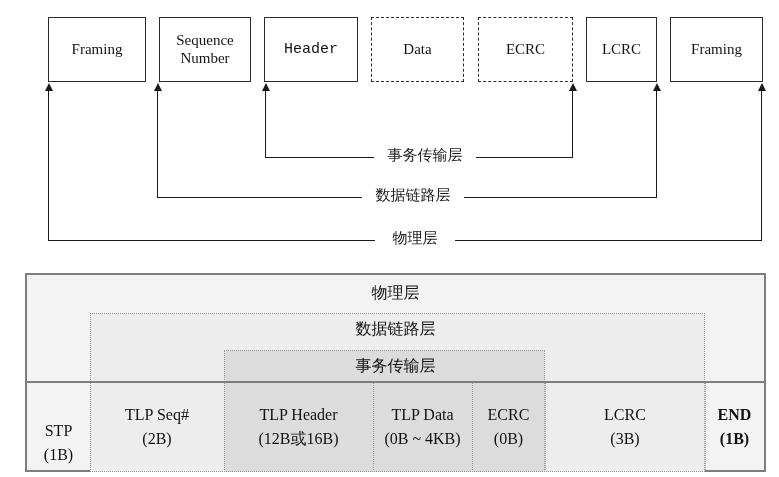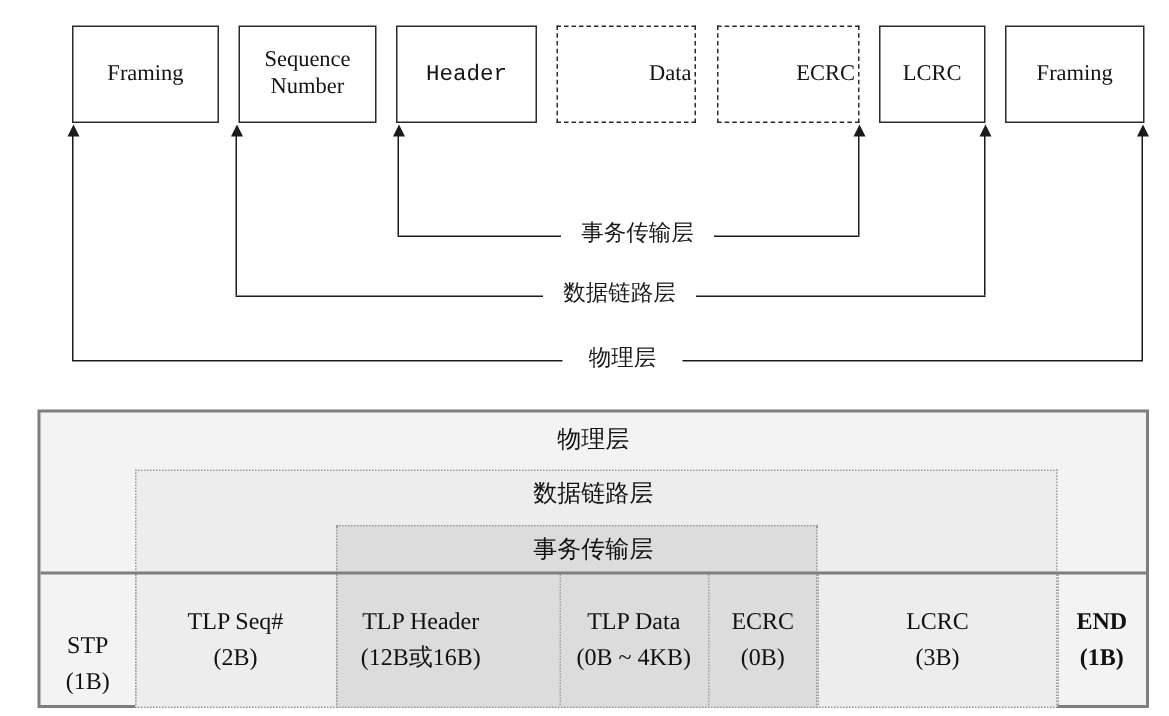--- a/index.html
+++ b/index.html
@@ -32,21 +32,20 @@
     justify-content: center;
     text-align: center;
     font-size: 15px;
     line-height: 1.15;
     color: #141414;
     background: #ffffff;
     border: 1px solid #2b2b2b;
   }
   .field-box.dashed {
     border: 1px dashed #2b2b2b;
-    justify-content: flex-end;
   }
   .field-box .fb-label {
     display: block;
     padding: 0 2px;
   }
 
   
   .bracket-arrow {
     position: absolute;
     width: 1px;
@@ -241,21 +240,21 @@
       <div class="pkt-cell" style="left:0px; width:63px;margin-top:32px;">
         <span>STP</span>
         <span class="cell-size">(1B)</span>
       </div>
 
       <div class="pkt-cell" style="left:63px; width:134px;">
         <span>TLP Seq#</span>
         <span class="cell-size">(2B)</span>
       </div>
 
-      <div class="pkt-cell" style="left:179px; width:149px;text-align:right;">
+      <div class="pkt-cell" style="left:197px; width:149px;text-align:right;">
         <span>TLP Header</span>
         <span class="cell-size">(12B或16B)</span>
       </div>
 
       <div class="pkt-cell" style="left:346px; width:99px;">
         <span>TLP Data</span>
         <span class="cell-size">(0B ~ 4KB)</span>
       </div>
 
       <div class="pkt-cell" style="left:445px; width:73px;">

